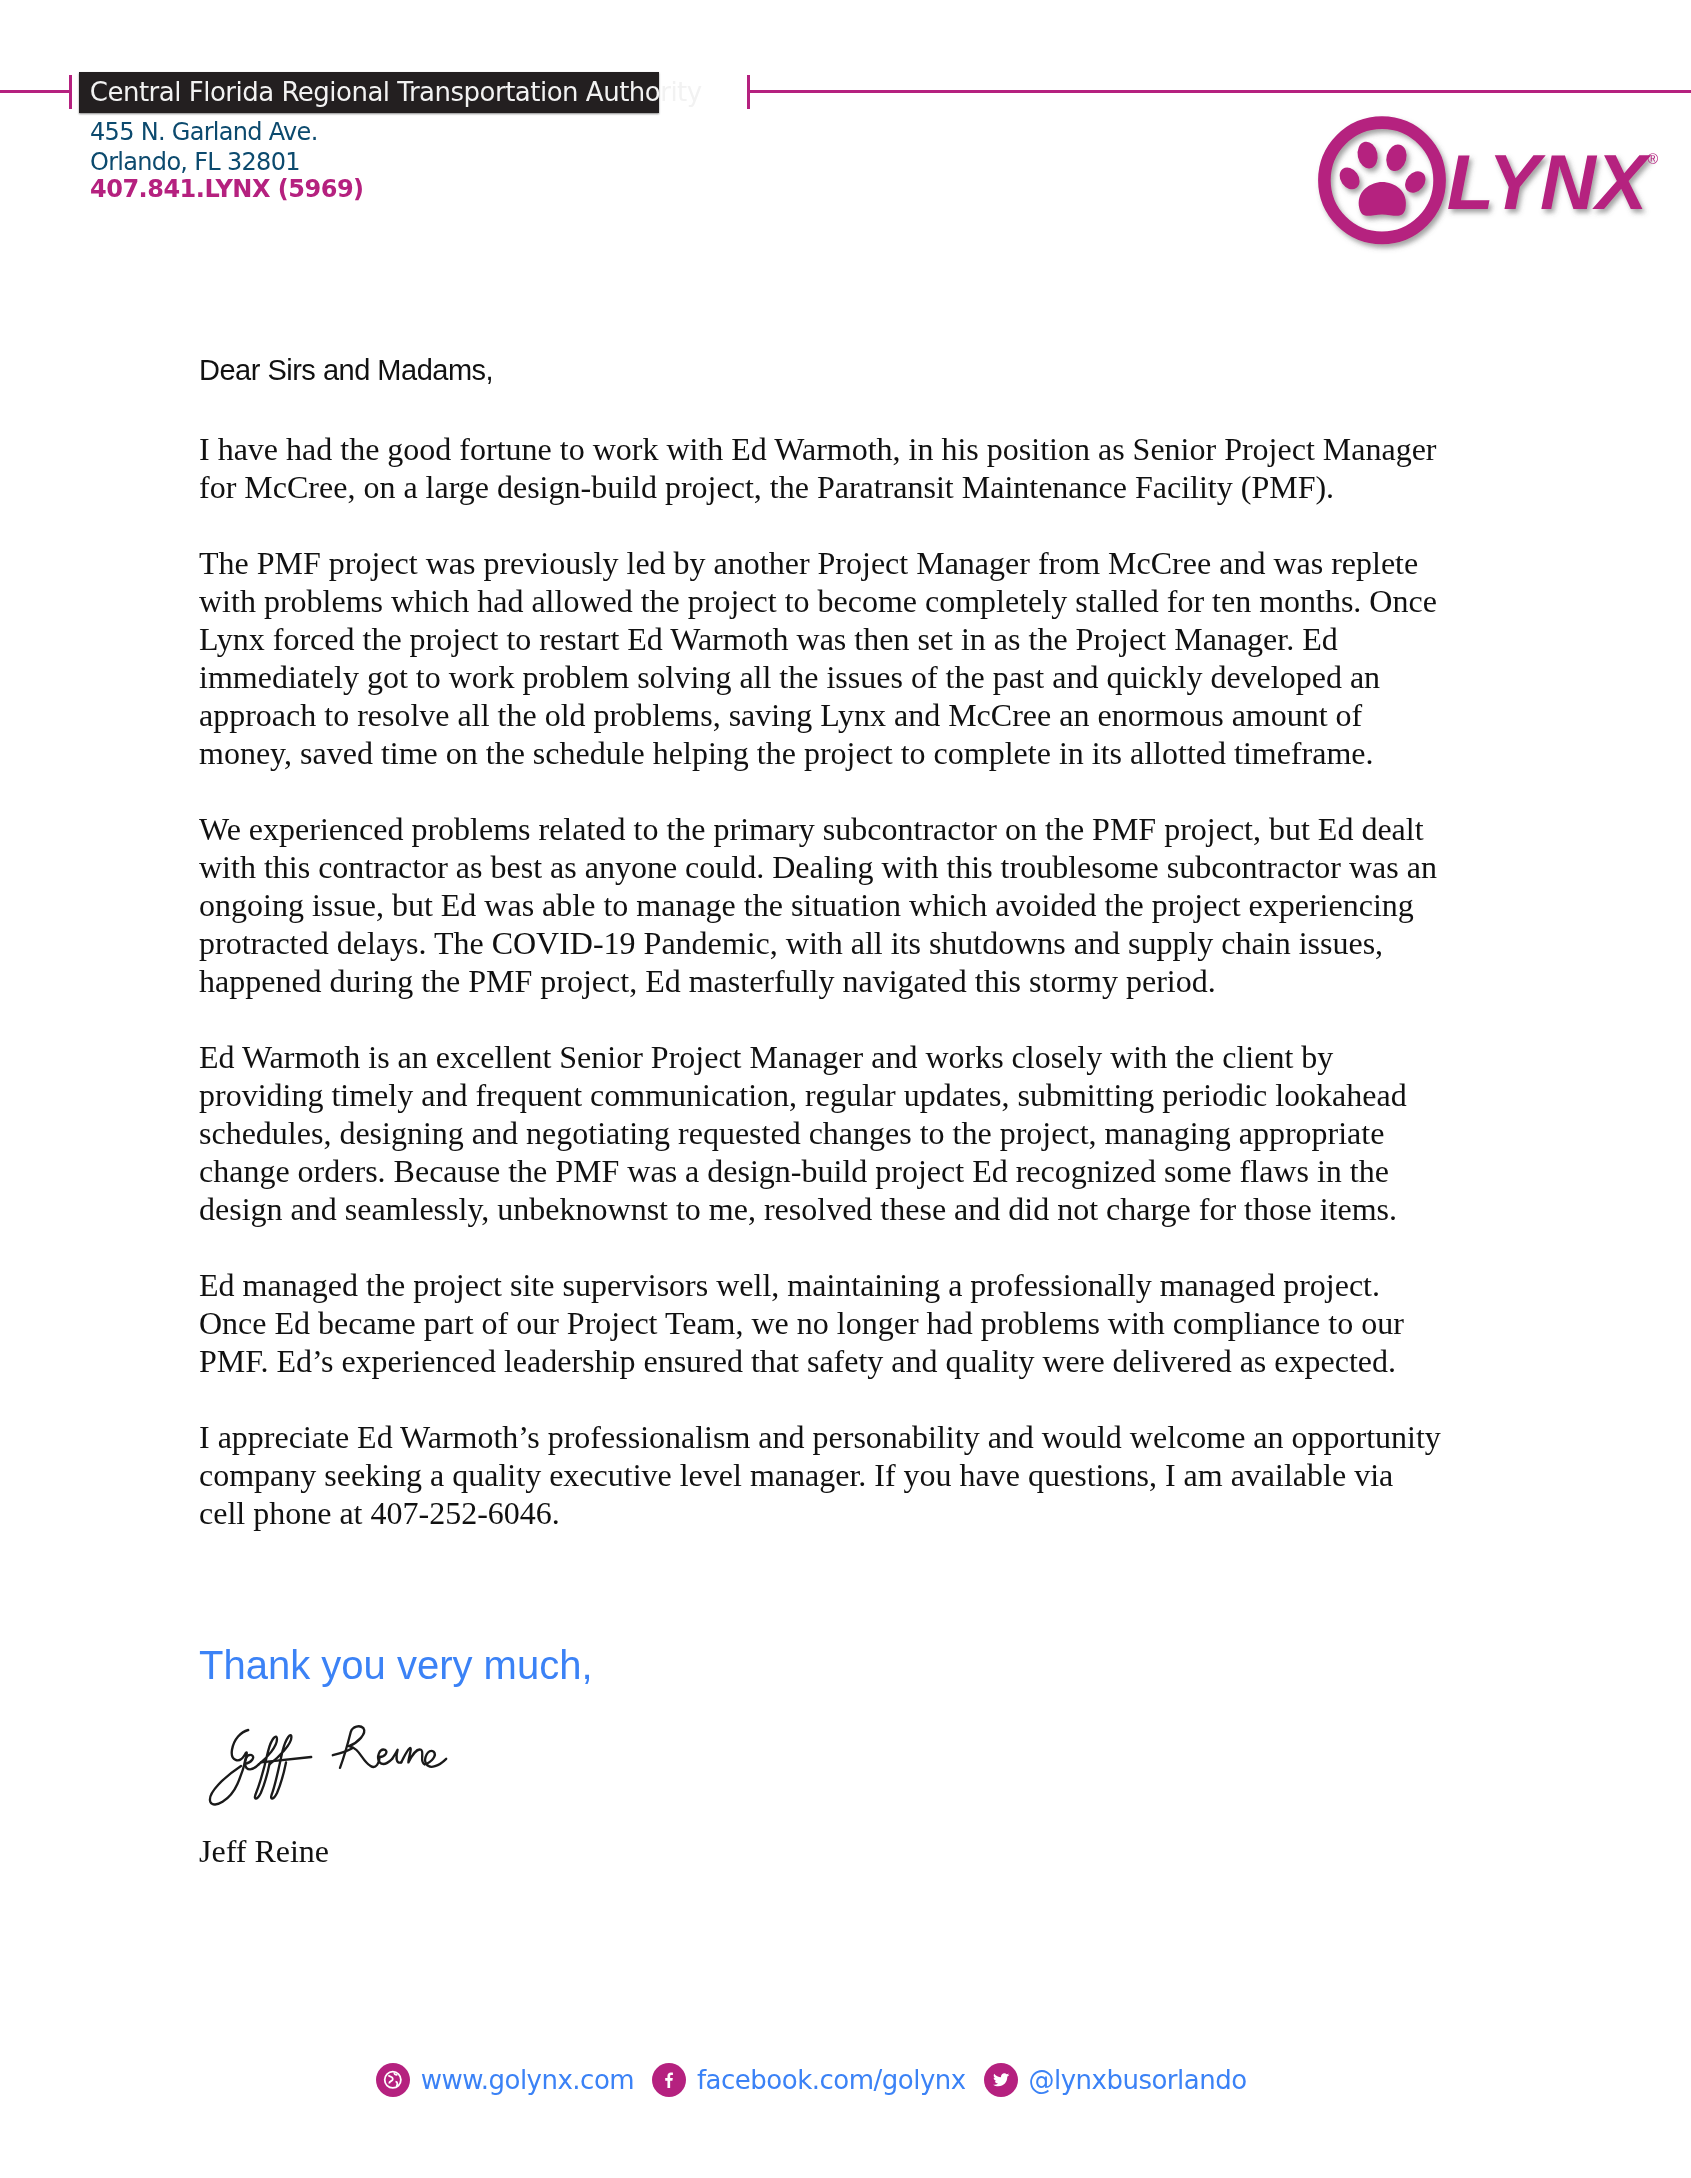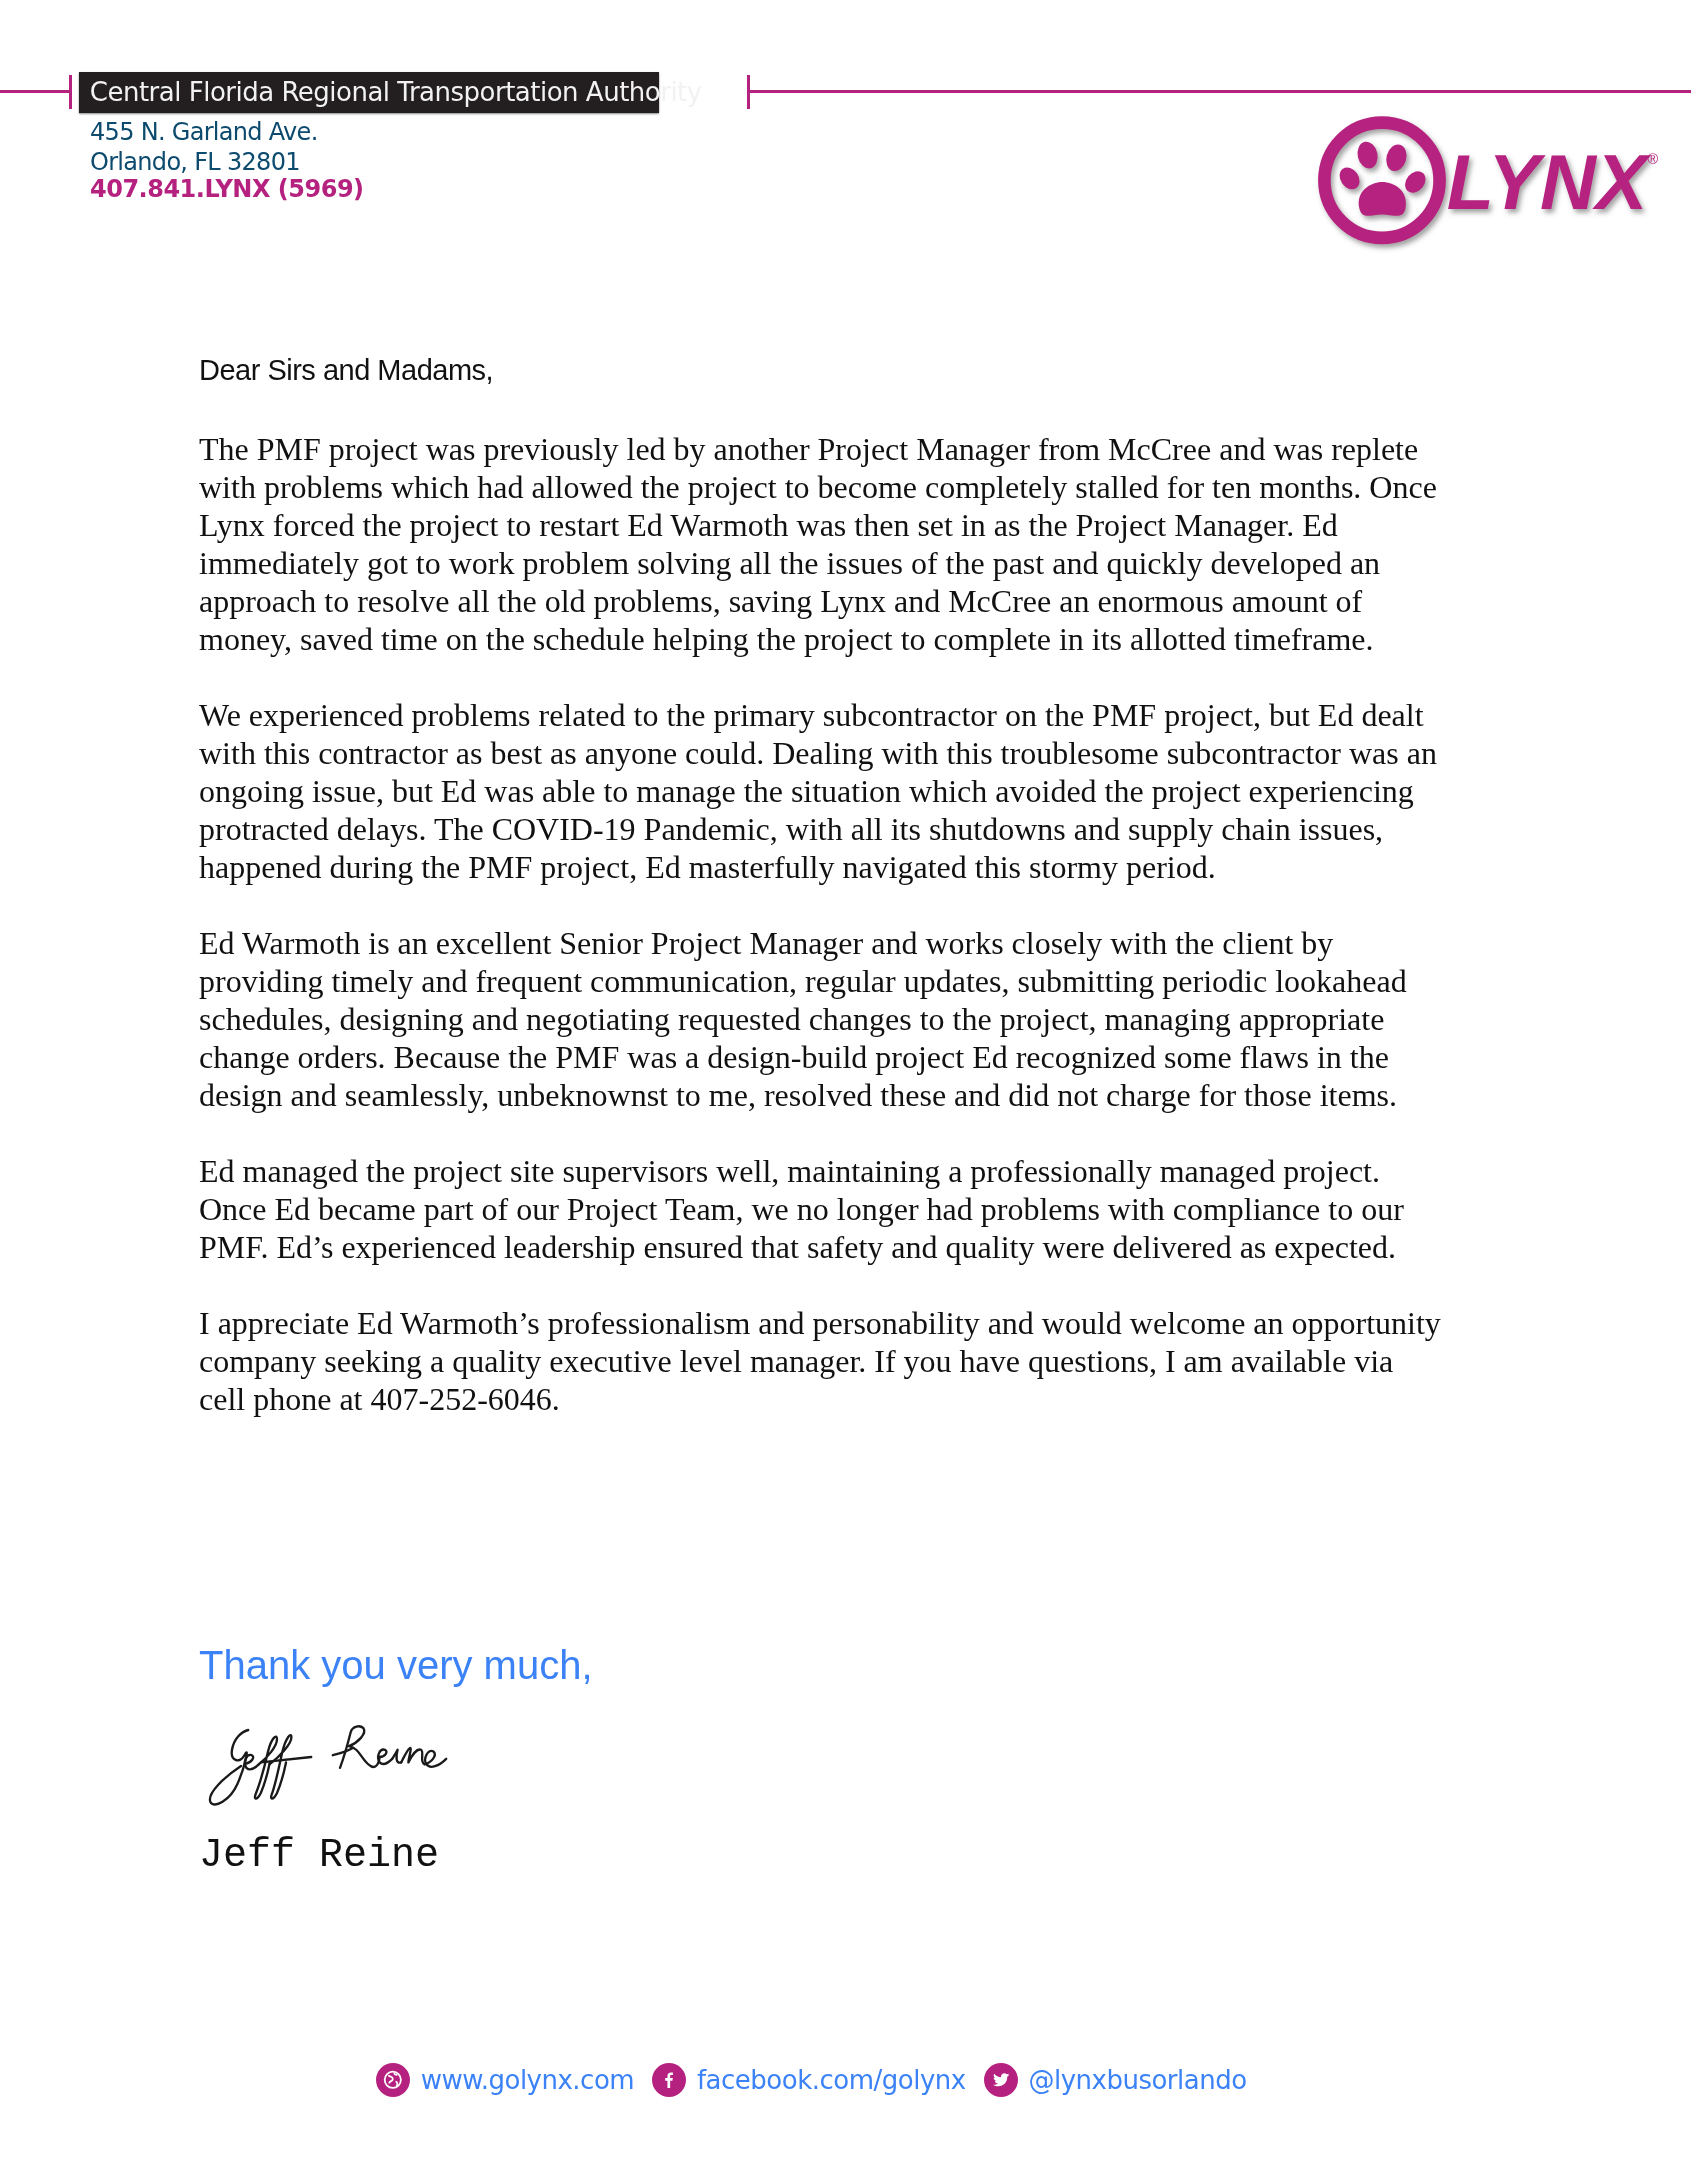--- a/index.html
+++ b/index.html
@@ -46,21 +46,21 @@
   .para { margin: 0 0 38px 0; }
   .line { display: block; white-space: nowrap; }
 
   .closing {
     position: absolute; left: 199px; top: 1643px;
     font-family: Liberation Sans, sans-serif; font-size: 40px; color: #3b82f6;
   }
   .signature { position: absolute; left: 205px; top: 1721px; width: 279px; height: 90px; }
   .signer {
     position: absolute; left: 199px; top: 1833px;
-    font-family: Liberation Mono, monospace; font-size: 40px; color: #111;
+    font-family: Liberation Serif, serif; font-size: 32px; color: #111;
   }
 
   
   .footer { position: absolute; top: 2062px; left: 376px; height: 36px; display: flex; align-items: center; }
   .f-item { display: flex; align-items: center; margin-right: 18px; }
   .f-icon {
     width: 34px; height: 34px; border-radius: 50%; background: #b5217f;
     display: flex; align-items: center; justify-content: center; margin-right: 10.8px;
   }
   .f-text {
@@ -97,20 +97,24 @@
       <path d="M55 112 C50 92 68 82 80 82 C94 82 110 92 106 112 C103 124 92 118 80 118 C68 118 58 124 55 112 Z" fill="#b5217f"></path>
     </g>
     <text x="152" y="112" font-family="Liberation Sans, sans-serif" font-size="86" font-weight="bold" font-style="italic" fill="#b5217f" filter="url(#sh)">LYNX</text>
     <text x="375" y="62" font-family="Liberation Sans, sans-serif" font-size="16" fill="#b5217f">®</text>
   </svg>
 </div>
 
 <div class="salutation">Dear Sirs and Madams,</div>
 
 <div class="letter-body">
+  <p class="para">
+    <span class="line">I have had the good fortune to work with Ed Warmoth, in his position as Senior Project Manager</span>
+    <span class="line">for McCree, on a large design-build project, the Paratransit Maintenance Facility (PMF).</span>
+  </p>
   <p class="para">
     <span class="line">The PMF project was previously led by another Project Manager from McCree and was replete</span>
     <span class="line">with problems which had allowed the project to become completely stalled for ten months. Once</span>
     <span class="line">Lynx forced the project to restart Ed Warmoth was then set in as the Project Manager. Ed</span>
     <span class="line">immediately got to work problem solving all the issues of the past and quickly developed an</span>
     <span class="line">approach to resolve all the old problems, saving Lynx and McCree an enormous amount of</span>
     <span class="line">money, saved time on the schedule helping the project to complete in its allotted timeframe.</span>
   </p>
   <p class="para">
     <span class="line">We experienced problems related to the primary subcontractor on the PMF project, but Ed dealt</span>

